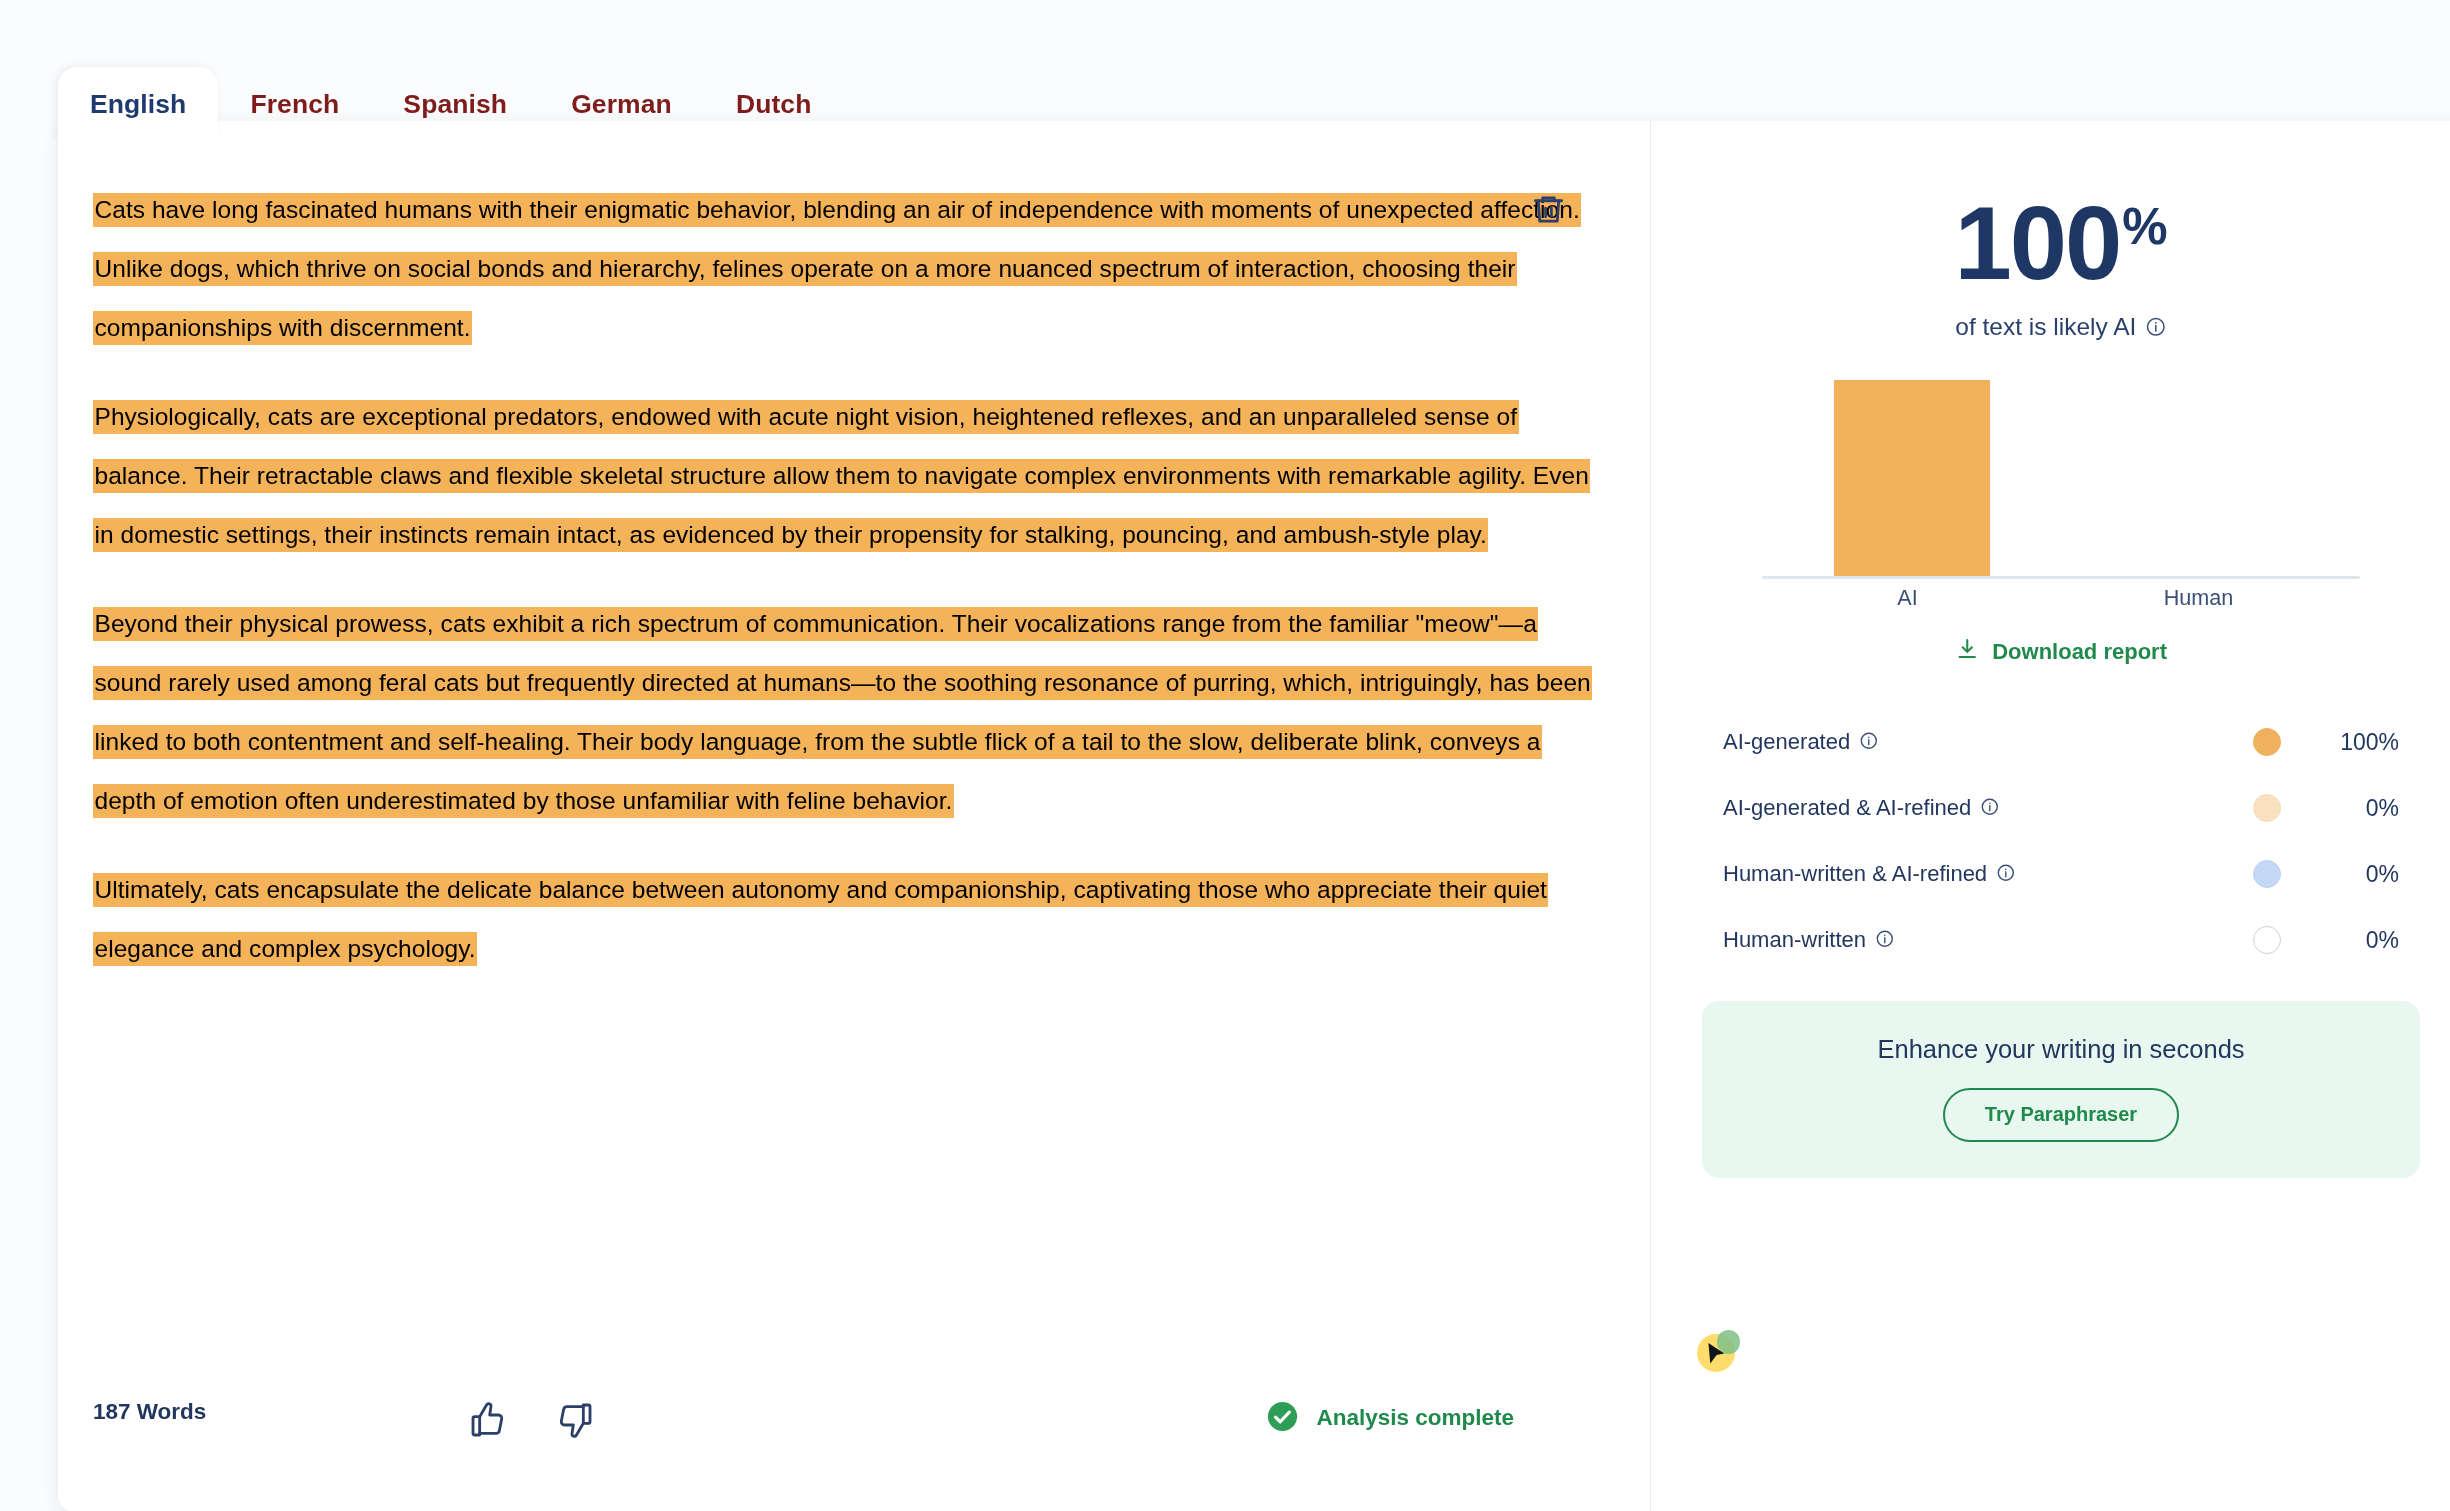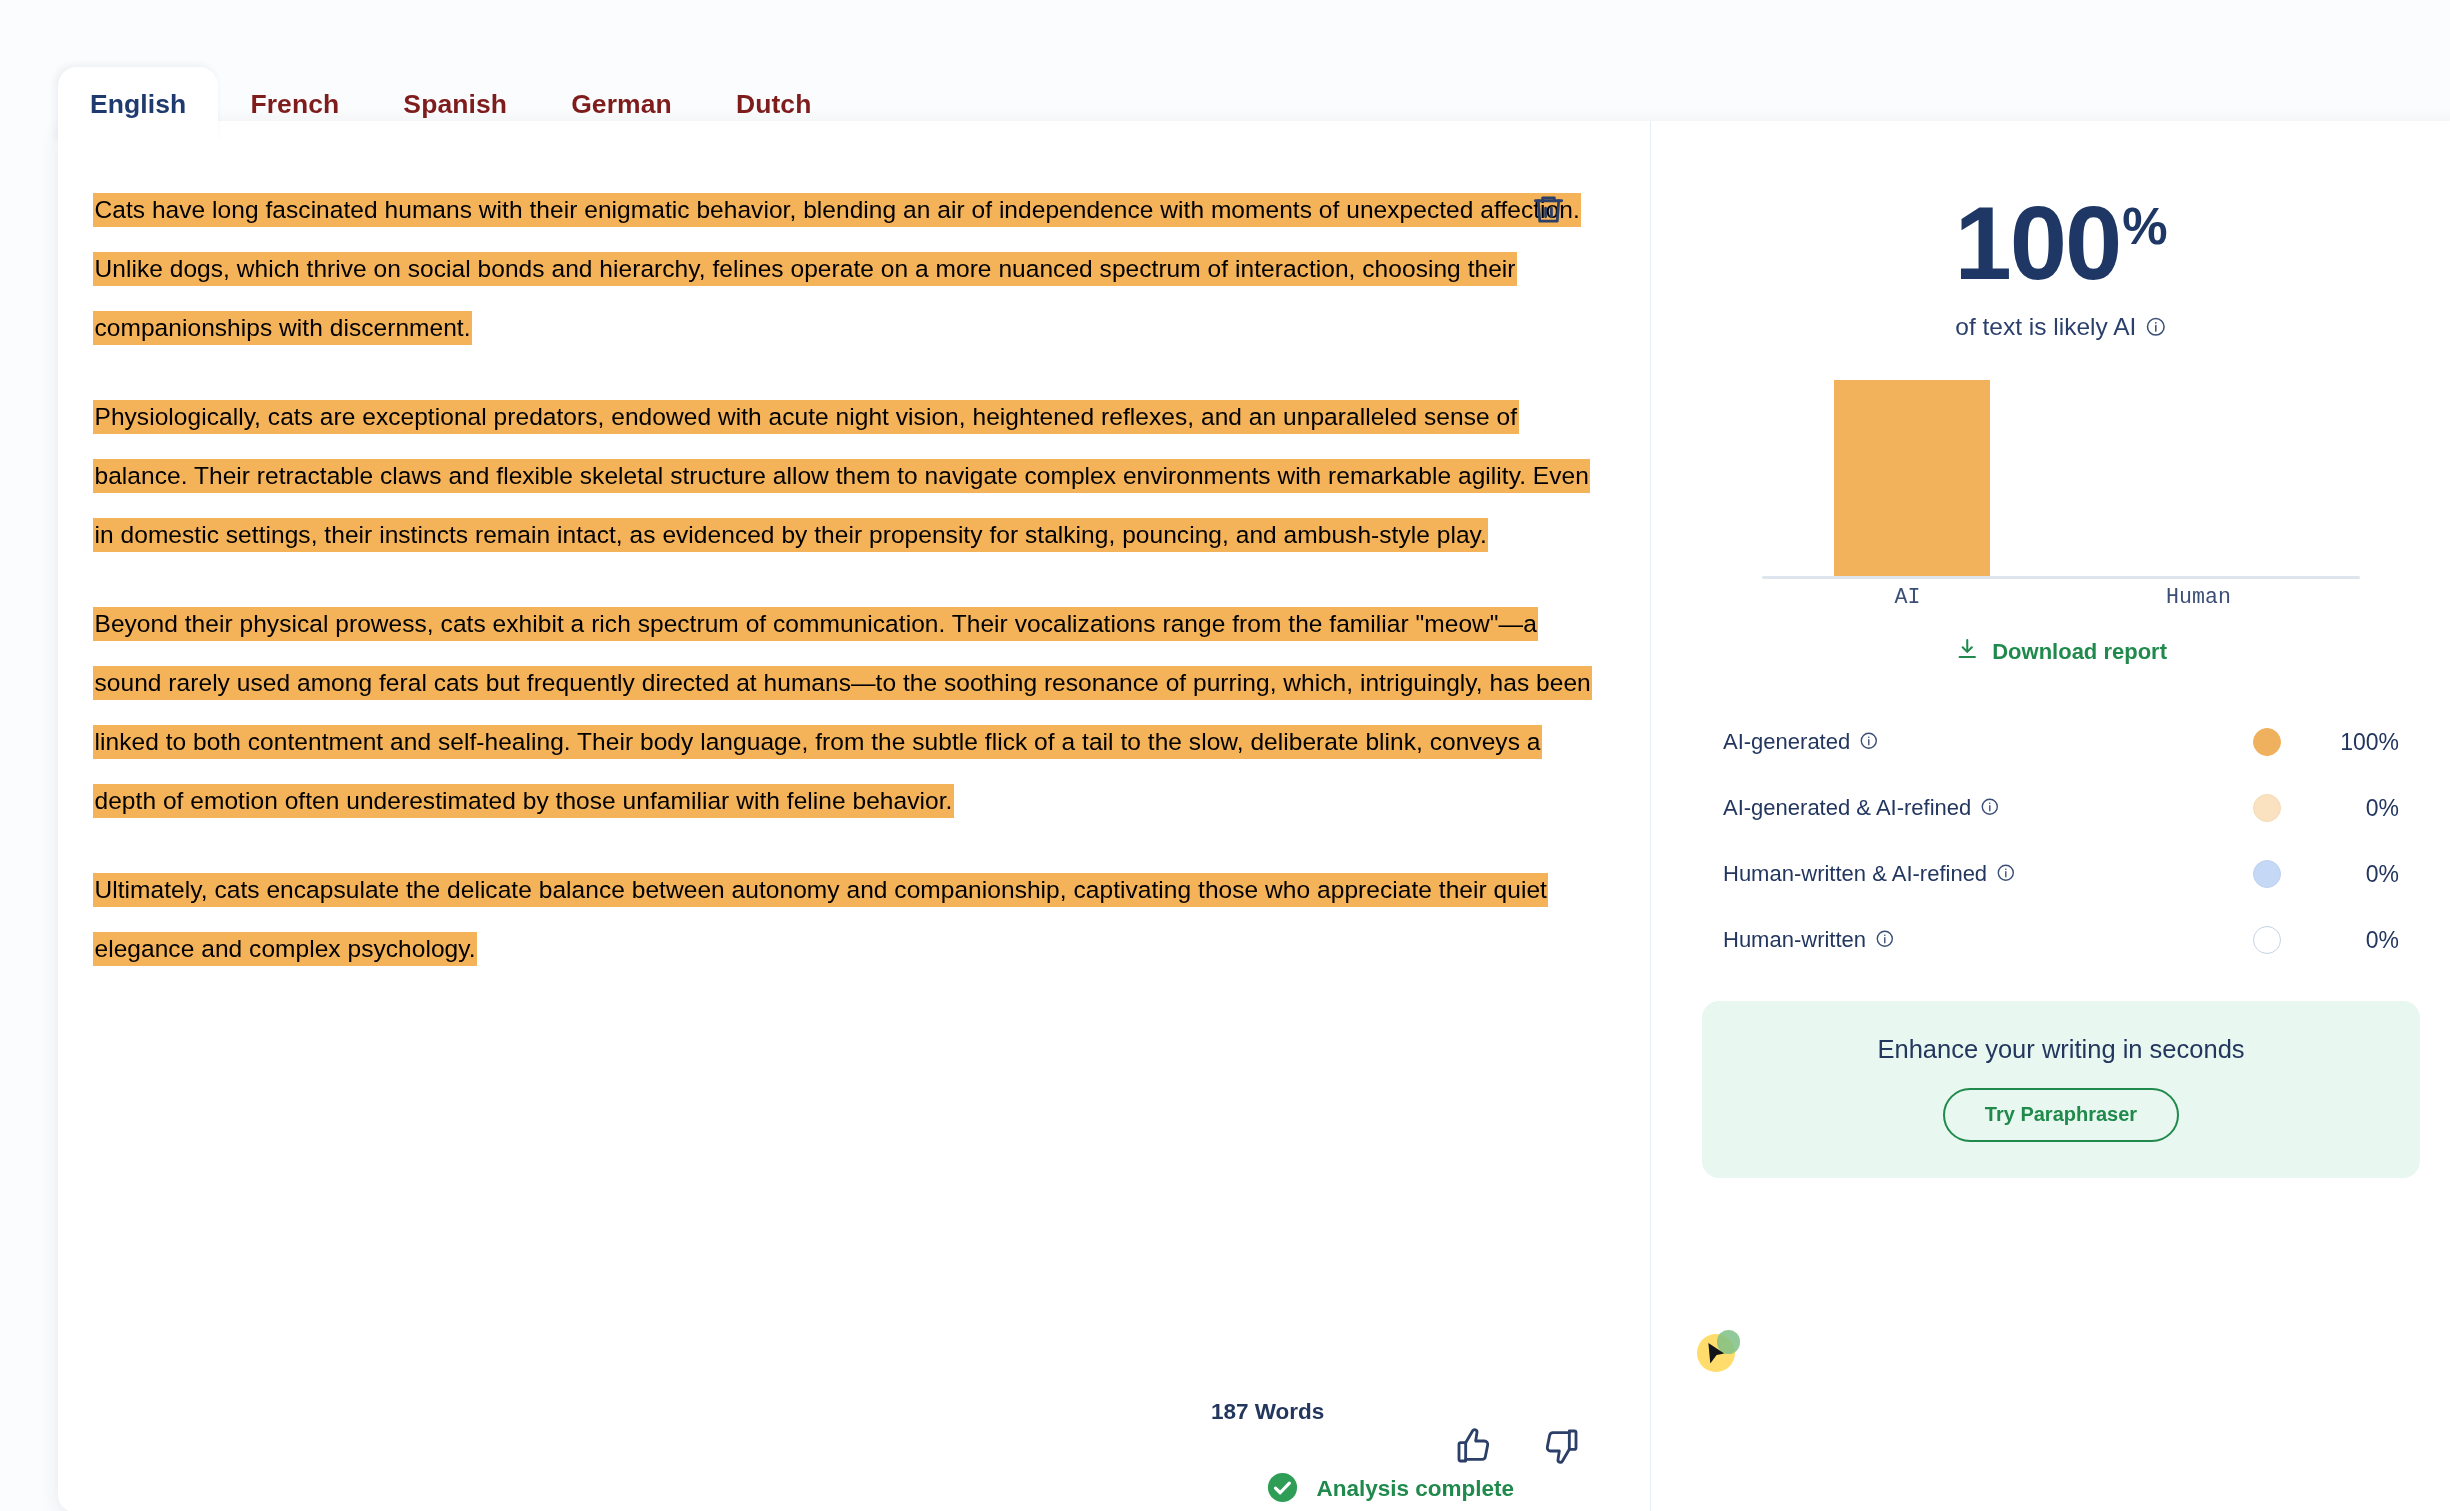--- a/index.html
+++ b/index.html
@@ -123,24 +123,23 @@
     background: #f4b259;
     box-decoration-break: clone;
     -webkit-box-decoration-break: clone;
     padding: 2.9px 1.5px 4.9px 1.5px;
   }
 
   
   .editor-footer {
     height: 113px;
     display: flex;
-    align-items: flex-end;
+    align-items: flex-start;
     position: relative;
     padding-right: 19.6px;
-    flex-direction: column;
   }
   .wordcount {
     font-size: 22.5px;
     font-weight: 700;
     color: #23365e;
     width: 372px;
   }
   .vote-group {
     display: flex;
     gap: 42px;
@@ -248,21 +247,20 @@
     top: 196px;
     height: 2.5px;
     background: #dfe5ee;
     border-radius: 1.5px;
   }
   .chart-labels {
     position: absolute;
     left: 0; right: 16px;
     top: 205px;
     display: flex;
-    font-family: Liberation Mono, monospace;
   }
   .chart-label {
     flex: 1;
     text-align: center;
     font-size: 21.6px;
     color: #3b4e75;
   }
 
   
   .download {

